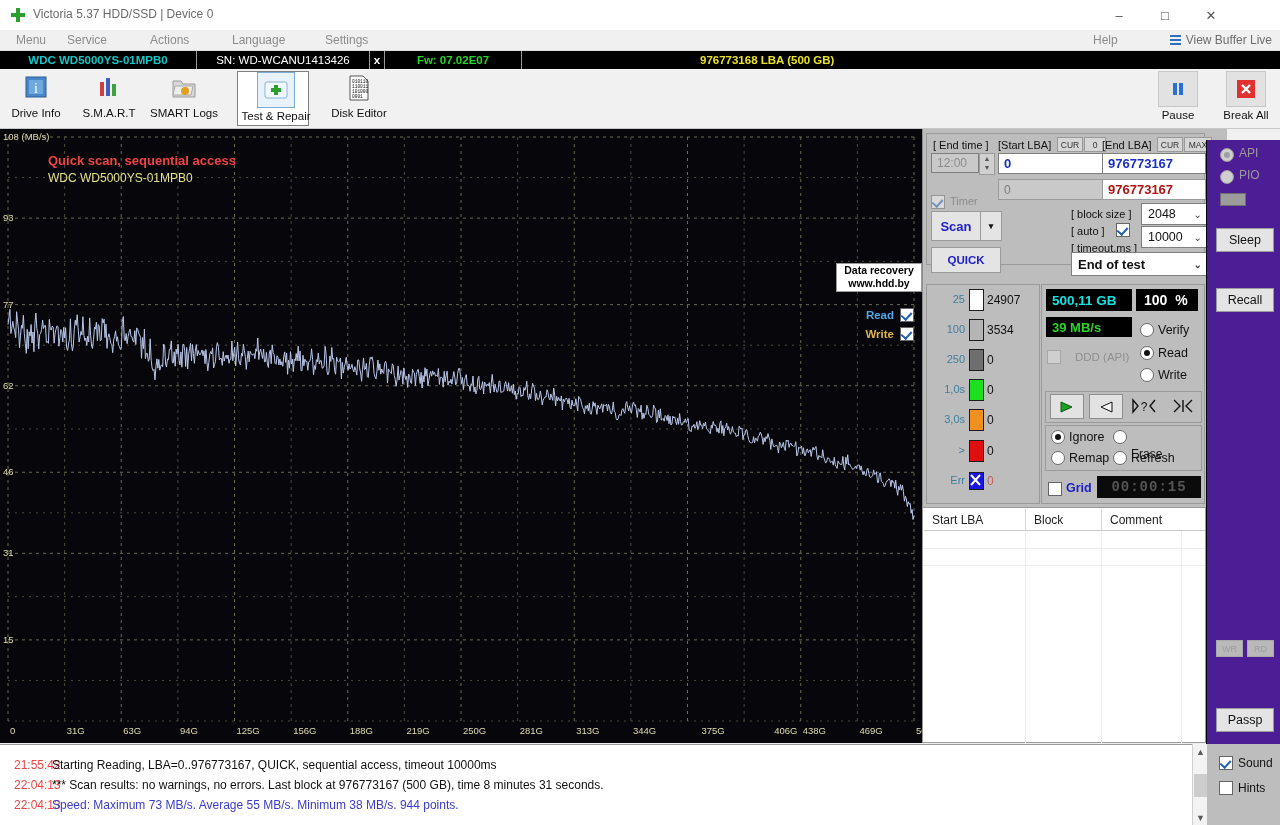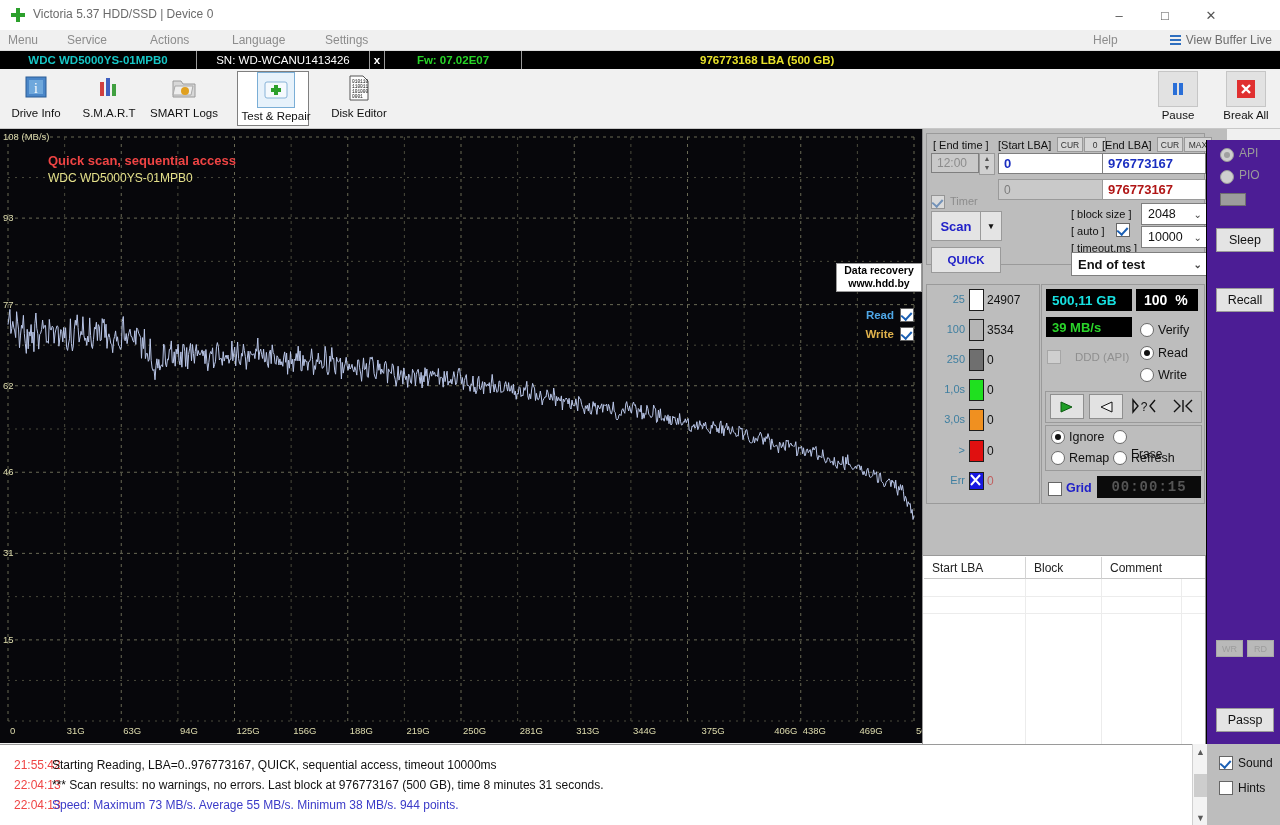--- a/index.html
+++ b/index.html
@@ -91,21 +91,21 @@
   .radio{position:absolute;width:12px;height:12px;border-radius:50%;background:#fff;border:1px solid #6a6a6a;}
   .radio.on::after{content:"";position:absolute;left:3px;top:3px;width:6px;height:6px;border-radius:50%;background:#111;}
   .radio.dim{background:#cfcfcf;border-color:#9a9a9a;}
   .radio.dim.on::after{background:#a0a0a0;}
   .swatch{position:absolute;width:13px;height:20px;border:1px solid #1c1c1c;}
   .statnum{position:absolute;font-size:12px;color:#111;}
   .statlbl{position:absolute;font-size:11px;color:#3f7fa0;text-align:right;}
   .pbtn{position:absolute;background:#e2e2e2;border:1px solid #8f8f8f;display:flex;align-items:center;justify-content:center;}
 
   
-  .tbl{position:absolute;left:922px;top:507px;width:284px;height:236px;background:#fff;border:1px solid #9a9a9a;box-sizing:border-box;margin-top:48px;}
+  .tbl{position:absolute;left:922px;top:507px;width:284px;height:236px;background:#fff;border:1px solid #9a9a9a;box-sizing:border-box;}
   .th{position:absolute;top:1px;height:22px;border-right:1px solid #d4d4d4;border-bottom:1px solid #c8c8c8;background:#fff;font-size:12px;color:#222;display:flex;align-items:center;padding-left:8px;box-sizing:border-box;}
   .rowline{position:absolute;left:0;width:282px;height:1px;background:#ececec;}
   .colline{position:absolute;top:23px;width:1px;height:212px;background:#ececec;}
 
   
   .side{position:absolute;left:1206px;top:140px;width:74px;height:614px;background:#4c1d95;border-left:1px solid #000000;}
   .sbtn{position:absolute;background:#e4e4e4;border:1px solid #9a9a9a;display:flex;align-items:center;justify-content:center;font-size:12.5px;color:#111;}
   .sbtn.dim{background:#b9b9b9;border-color:#a8a8a8;color:#9d9d9d;font-size:9px;}
   .sradio{position:absolute;font-size:12px;color:#9a9a9a;}
 
@@ -134,21 +134,21 @@
           <path d="M6 1h4v5h5v4h-5v5H6v-5H1V6h5z" fill="#2ca02c"></path>
         </svg>
     </div>
     <div class="tb-title">Victoria 5.37 HDD/SSD | Device 0</div>
     <div class="wbtn min">–</div>
     <div class="wbtn max">□</div>
     <div class="wbtn close">✕</div>
   </div>
 
   <div class="menubar">
-    <div class="menuitem" style="left:8px">Menu</div>
+    <div class="menuitem" style="left:16px">Menu</div>
     <div class="menuitem" style="left:67px">Service</div>
     <div class="menuitem" style="left:150px">Actions</div>
     <div class="menuitem" style="left:232px">Language</div>
     <div class="menuitem" style="left:325px">Settings</div>
     <div class="menuitem" style="left:1093px">Help</div>
     <div class="vbl">
       <span class="vbl-icon"></span>
       <span>View Buffer Live</span>
     </div>
   </div>

